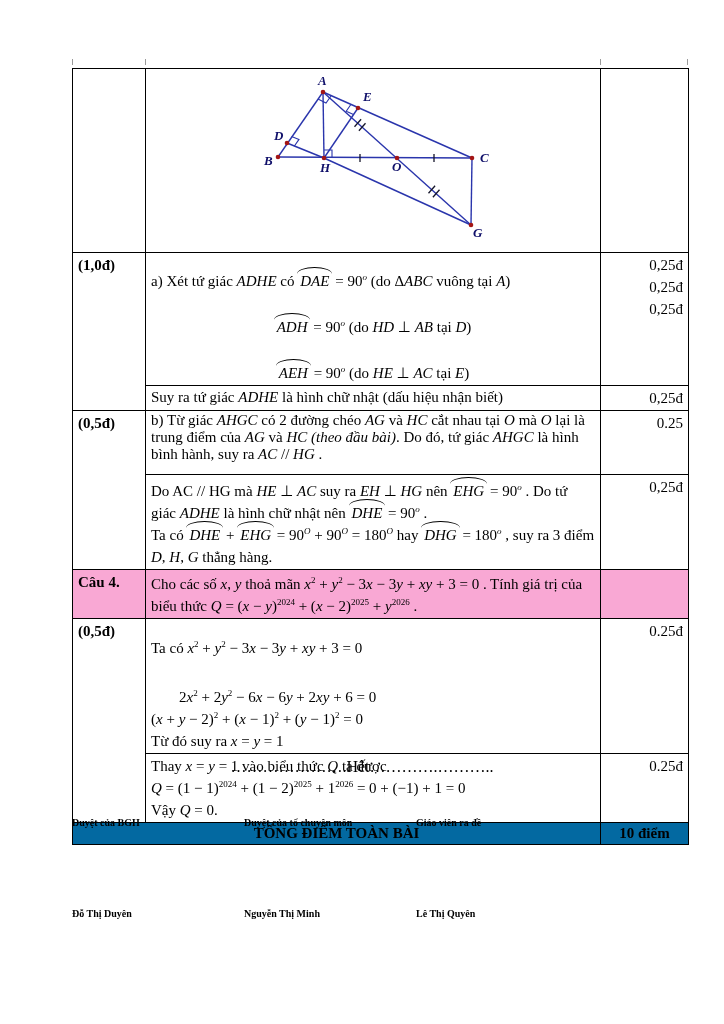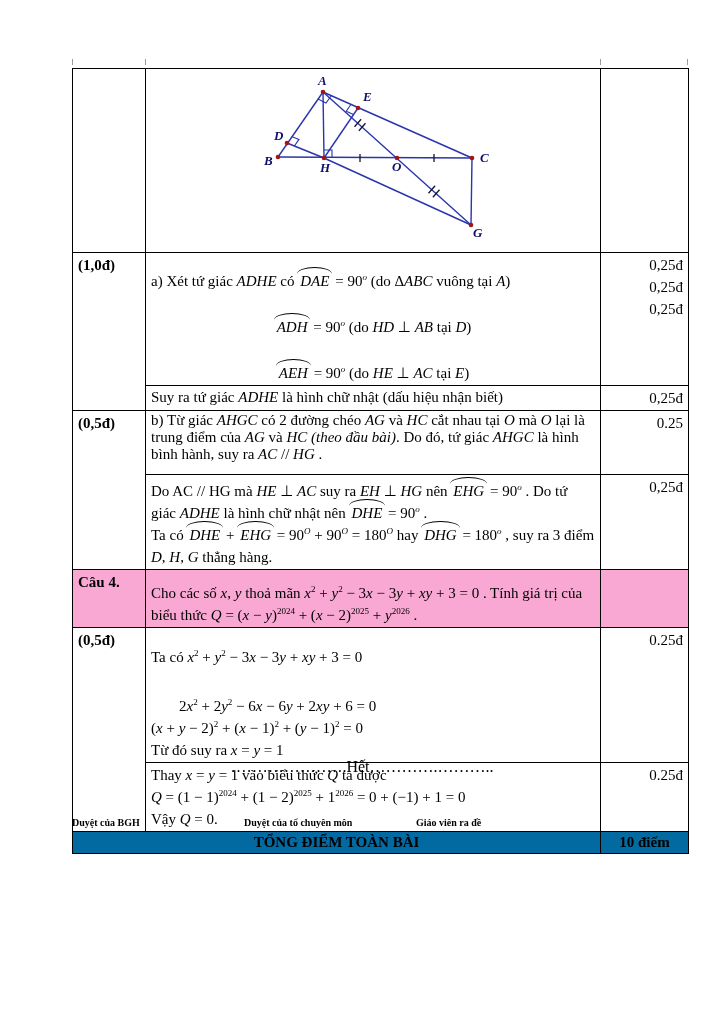--- a/index.html
+++ b/index.html
@@ -125,21 +125,21 @@
     <tr style="height:90px">
       <td style="padding-top:5px">
         <div class="ln">Do AC // HG mà  <i>HE</i> ⊥ <i>AC</i>  suy ra  <i>EH</i> ⊥ <i>HG</i>  nên  <span class="hat">EHG</span> = 90<sup><i>o</i></sup> . Do tứ giác <i>ADHE</i> là hình chữ nhật nên  <span class="hat">DHE</span> = 90<sup><i>o</i></sup> .</div>
         <div class="ln">Ta có  <span class="hat">DHE</span> + <span class="hat">EHG</span> = 90<sup><i>O</i></sup> + 90<sup><i>O</i></sup> = 180<sup><i>O</i></sup>  hay  <span class="hat">DHG</span> = 180<sup><i>o</i></sup> , suy ra 3 điểm <i>D</i>, <i>H</i>, <i>G</i> thẳng hàng.</div>
       </td>
       <td class="score">0,25đ</td>
     </tr>
 
     <tr style="height:49px">
       <td class="c1 tan">Câu 4.</td>
-      <td class="tan" style="padding-top:12px">
+      <td class="tan" style="padding-top:3px">
         <div class="ln">Cho các số <i>x</i>, <i>y</i> thoả mãn  <i>x</i><sup>2</sup> + <i>y</i><sup>2</sup> − 3<i>x</i> − 3<i>y</i> + <i>xy</i> + 3 = 0 . Tính giá trị của biểu thức  <i>Q</i> = (<i>x</i> − <i>y</i>)<sup>2024</sup> + (<i>x</i> − 2)<sup>2025</sup> + <i>y</i><sup>2026</sup> .</div>
       </td>
       <td class="score tan"></td>
     </tr>
 
     <tr style="height:89px">
       <td class="c1" rowspan="2">(0,5đ)</td>
       <td style="padding-top:18px">
         <div class="ln">Ta có  <i>x</i><sup>2</sup> + <i>y</i><sup>2</sup> − 3<i>x</i> − 3<i>y</i> + <i>xy</i> + 3 = 0</div>
         <div class="ln ind28">2<i>x</i><sup>2</sup> + 2<i>y</i><sup>2</sup> − 6<i>x</i> − 6<i>y</i> + 2<i>xy</i> + 6 = 0</div>
@@ -166,14 +166,19 @@
     </table>
 
   <div class="het">………………….Hết………….………..</div>
 
   <div class="signrow headers">
     <div class="col">Duyệt của BGH</div>
     <div class="col">Duyệt của tổ chuyên môn</div>
     <div class="col">Giáo viên ra đề</div>
   </div>
 
+  <div class="signrow names">
+    <div class="col">Đỗ Thị Duyên</div>
+    <div class="col">Nguyễn Thị Minh</div>
+    <div class="col">Lê Thị Quyên</div>
+  </div>
 
 </div>
 
 </body></html>

